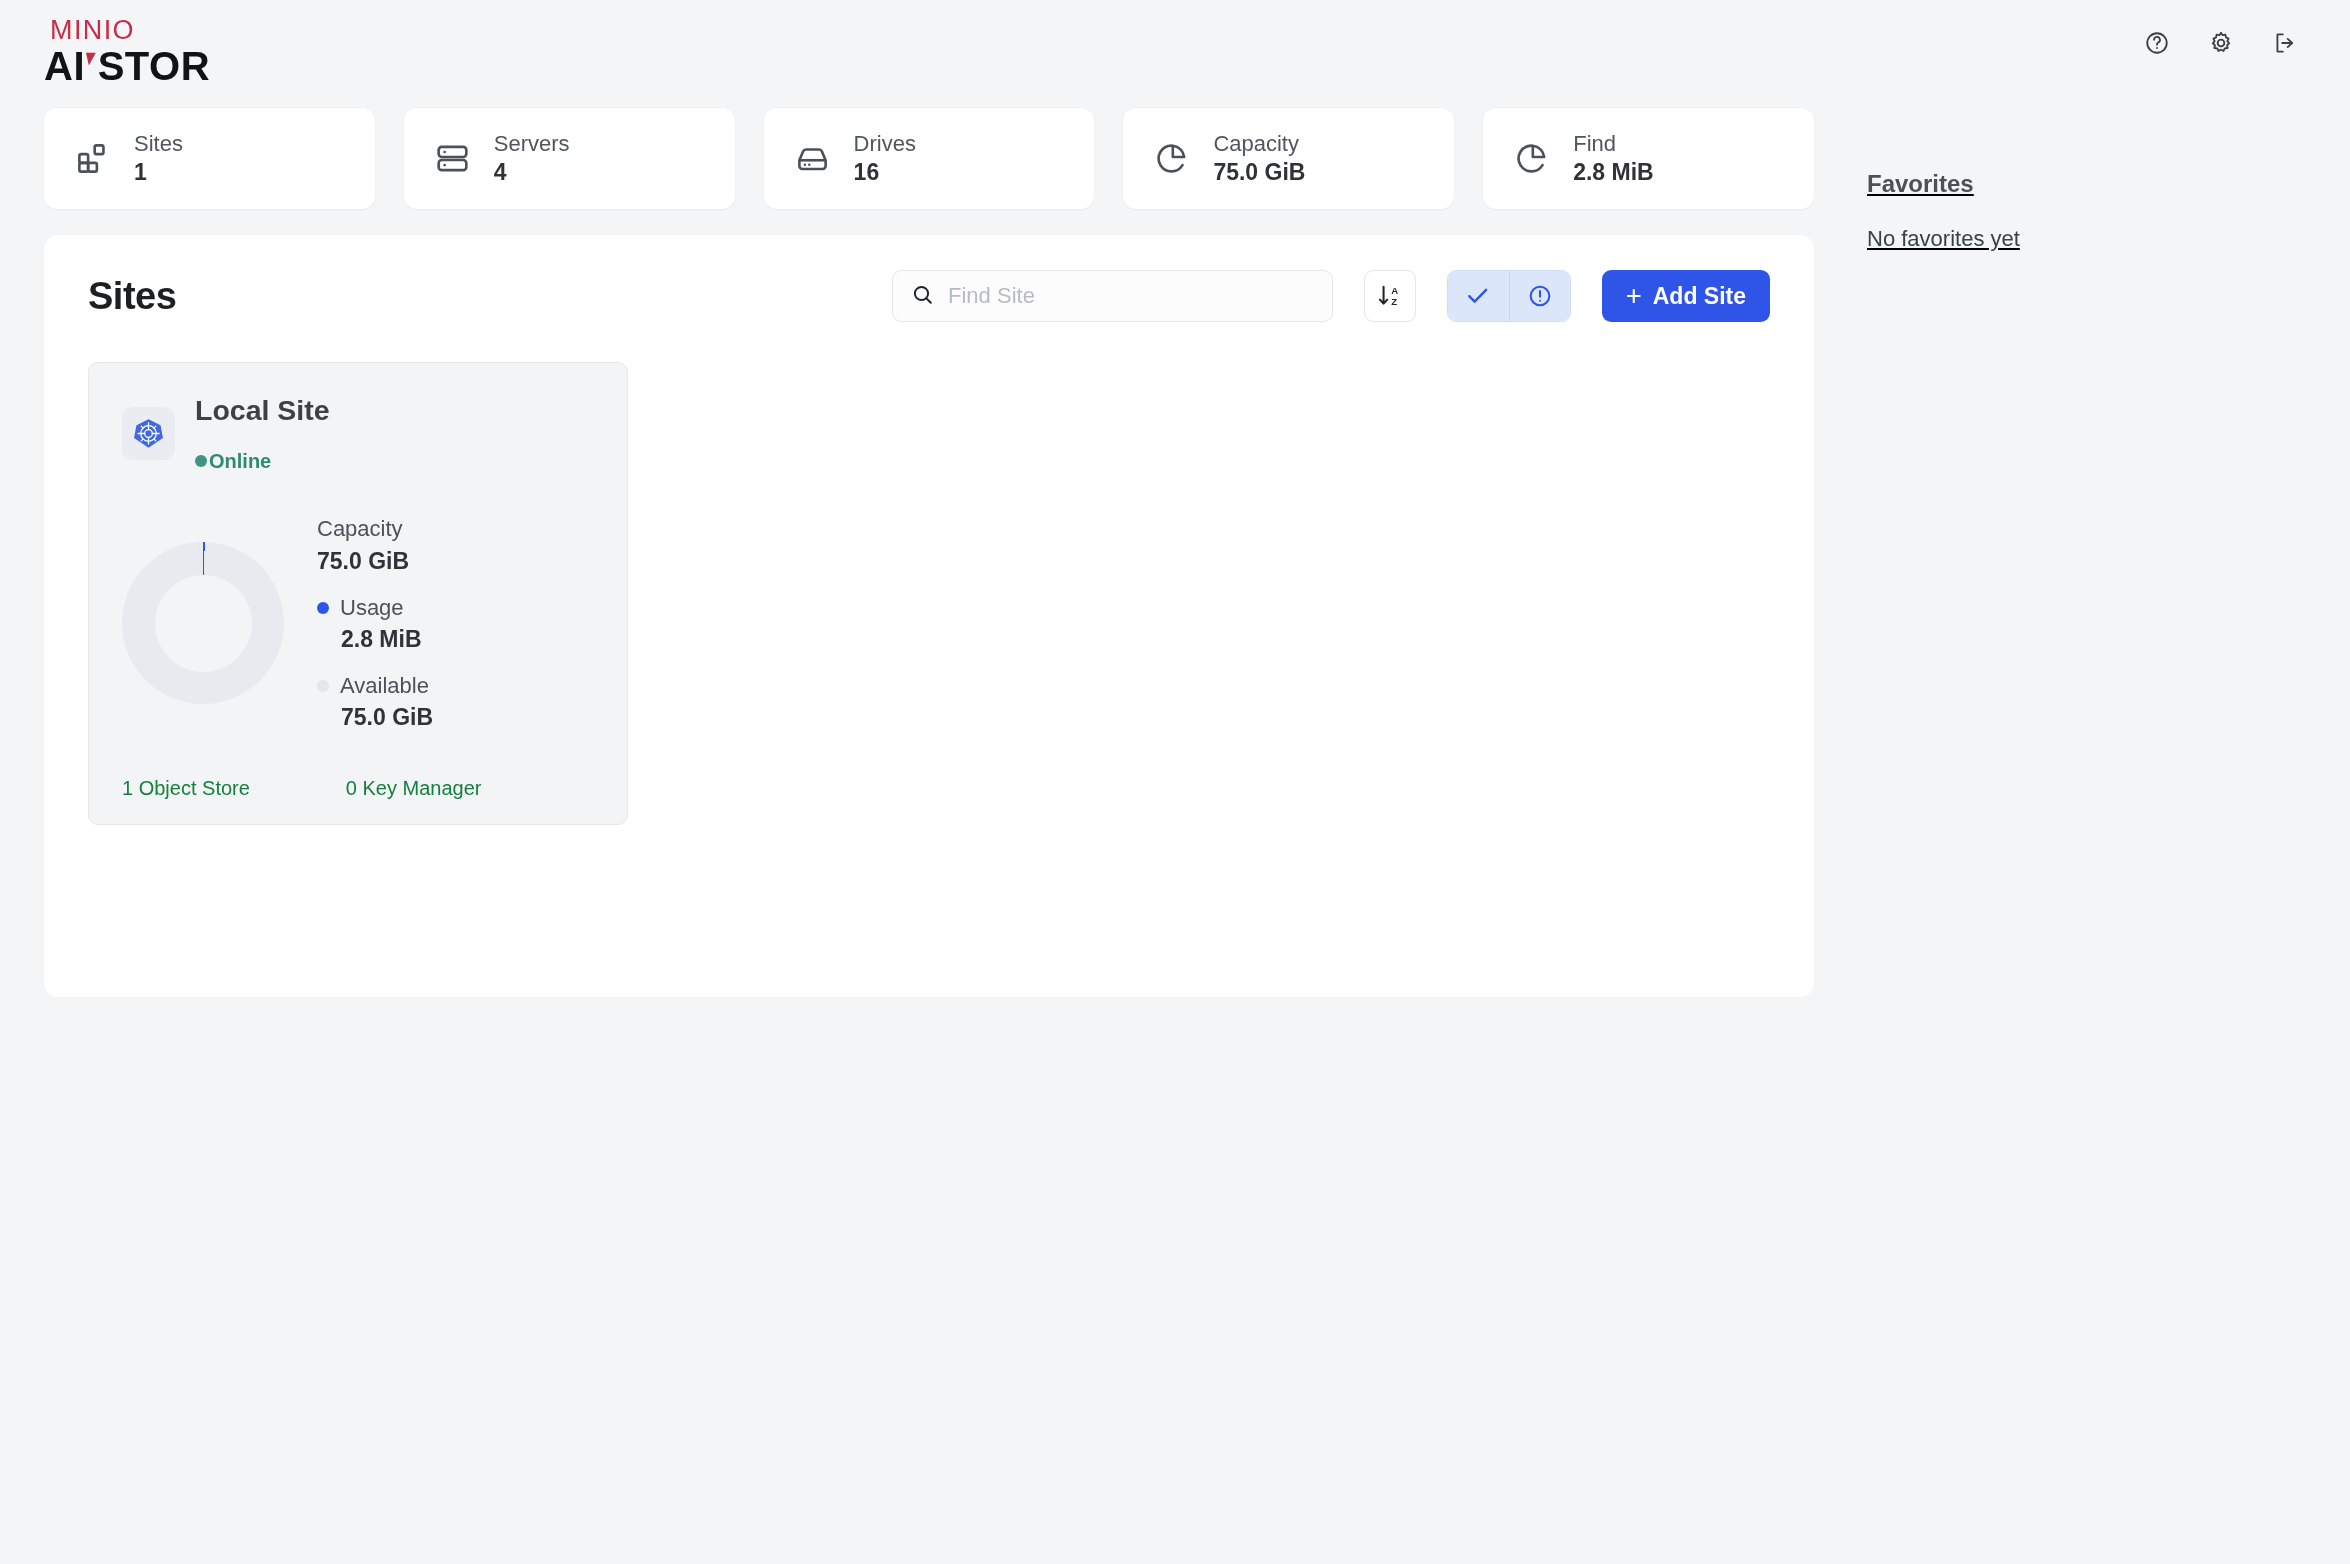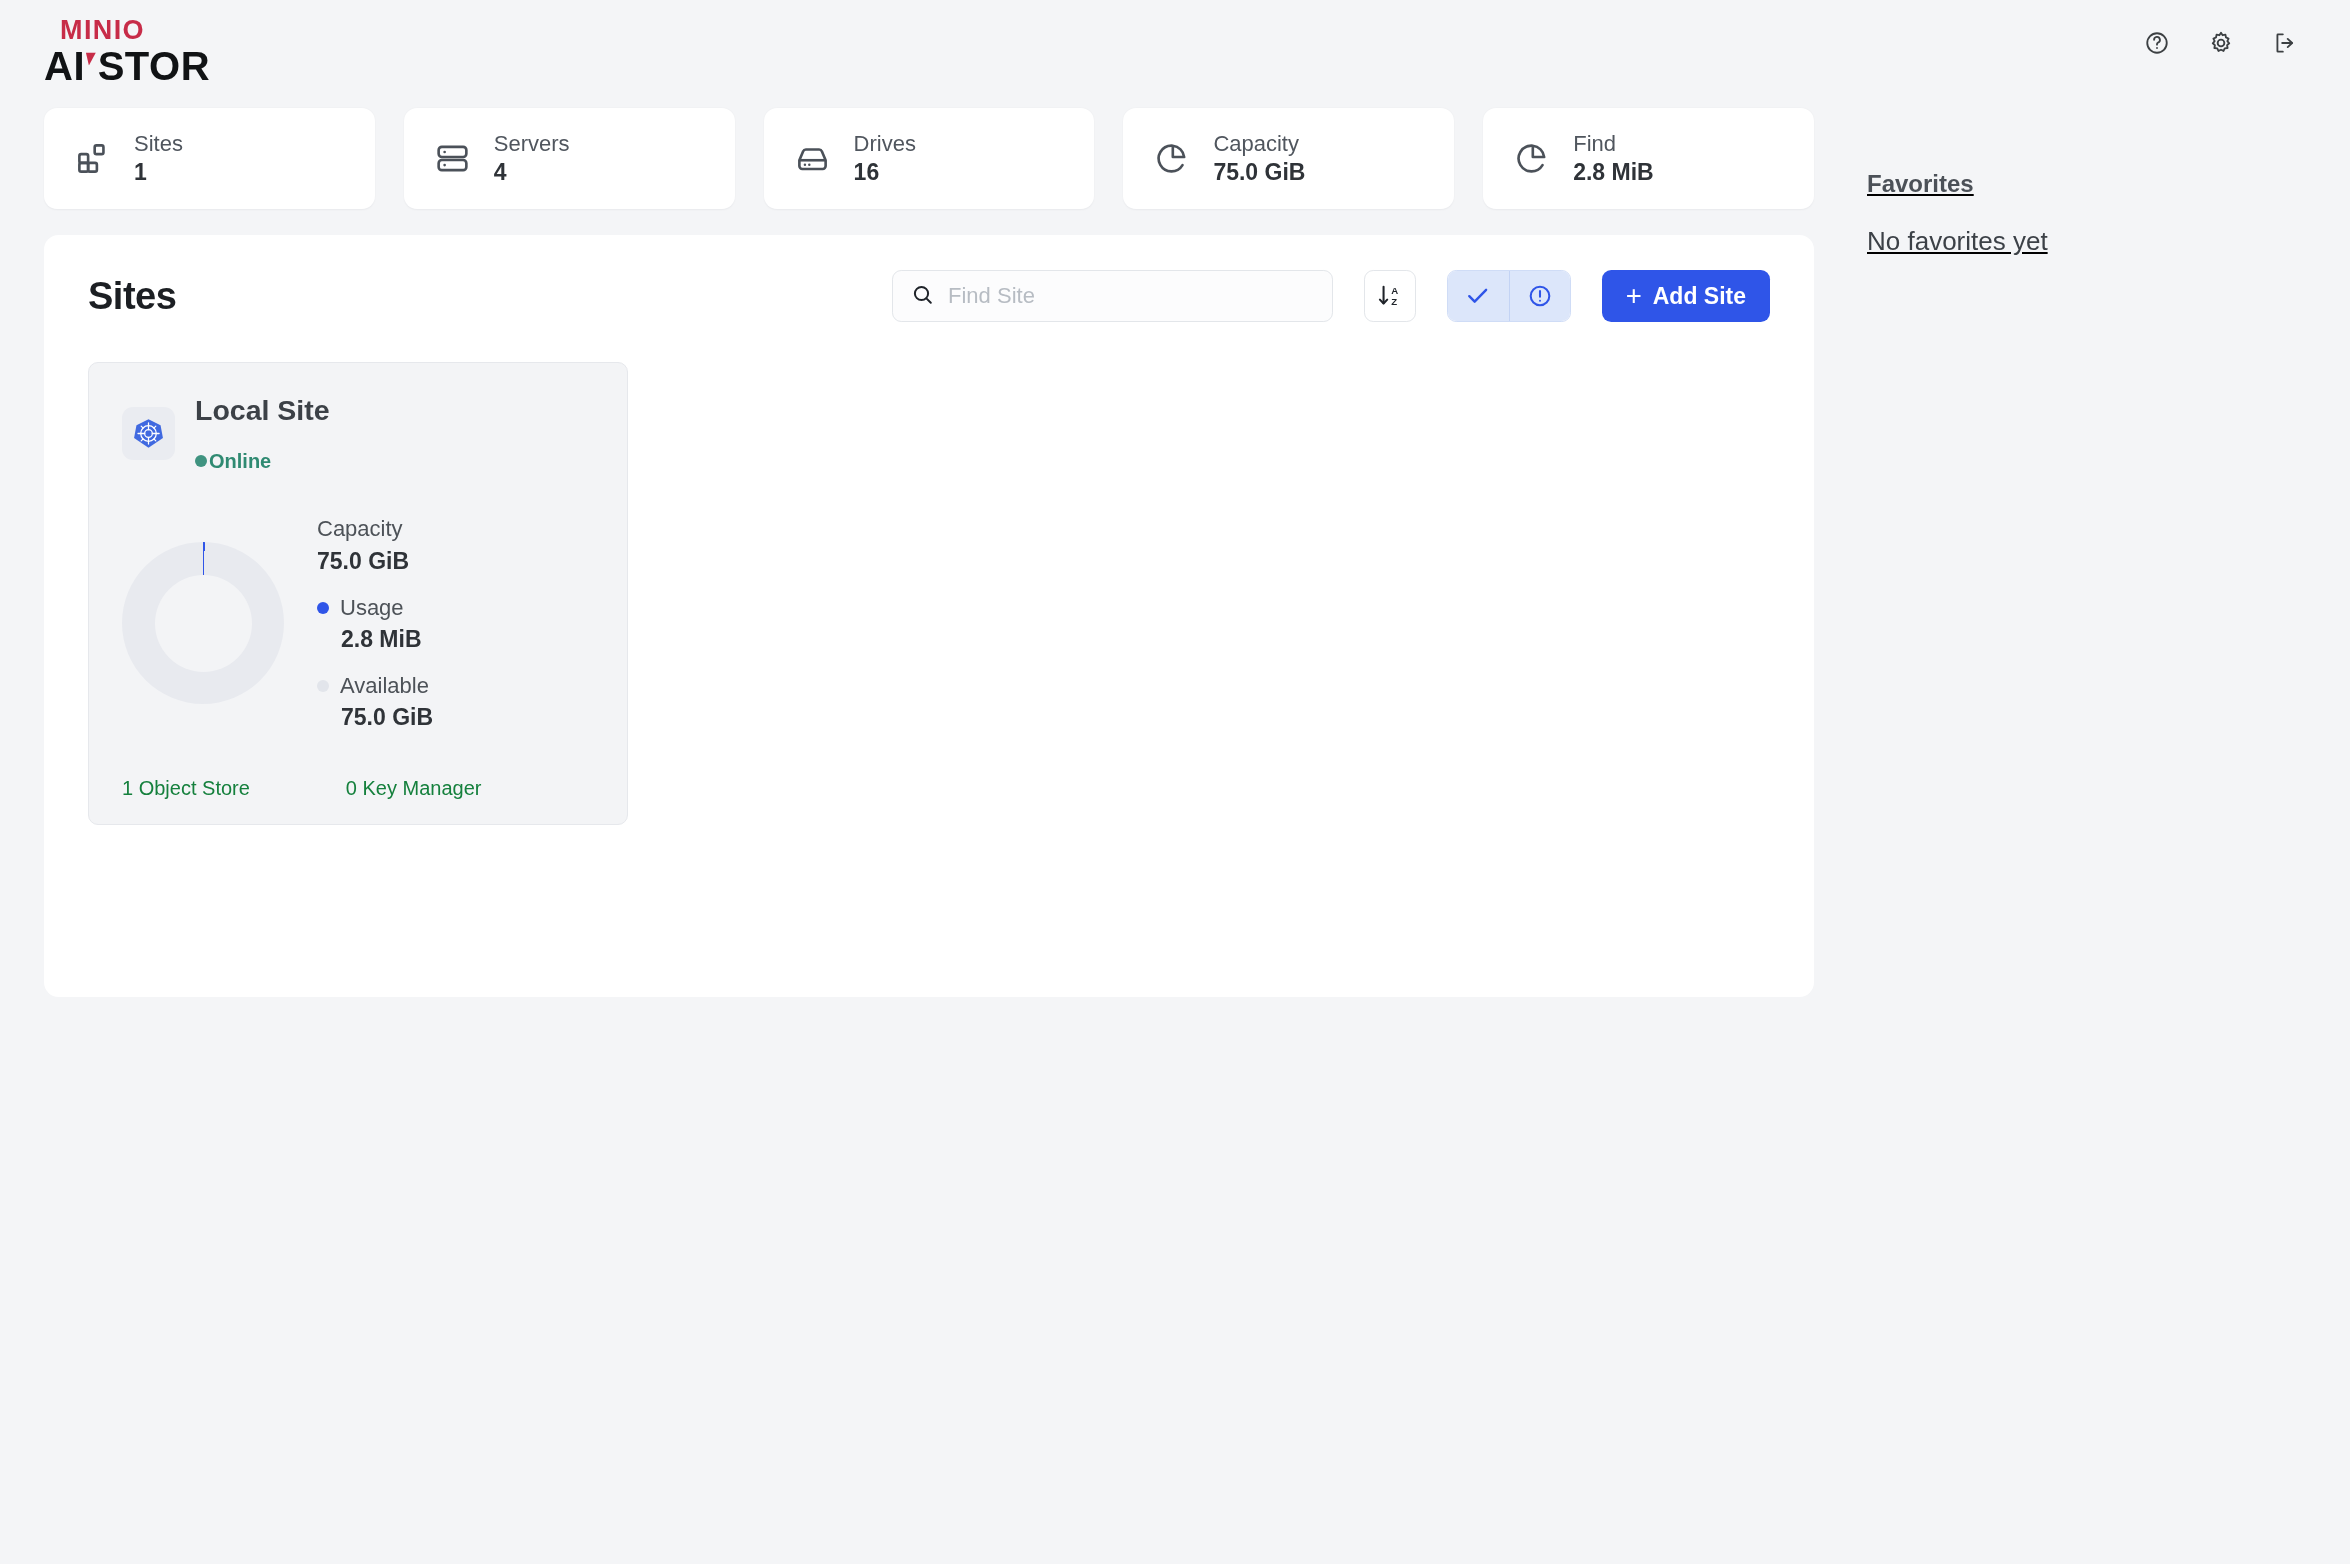--- a/index.html
+++ b/index.html
@@ -12,22 +12,22 @@
 
   
   .topbar {
     height: 108px;
     display: flex; align-items: flex-start;
     justify-content: space-between;
     padding: 16.5px 51px 0 44px;
   }
   .logo { display: flex; flex-direction: column; line-height: 1; }
   .logo-minio {
-    color: #c72c48; font-weight: 700; font-size: 27px;
-    letter-spacing: 1.4px; margin-left: 16px;
+    color: #c72c48; font-weight: 400; font-size: 27px;
+    letter-spacing: 1.4px; margin-left: 6px;
   }
   .logo-aistor {
     color: #111315; font-weight: 800; font-size: 40px;
     letter-spacing: 0.5px; margin-top: 2.8px;
     display: flex; align-items: baseline;
   }
   .logo-tick {
     display: inline-block; width: 10px; height: 13px;
     background: #c72c48; margin: 0 1.8px 0 0.9px;
     clip-path: polygon(0 0, 100% 0, 30% 100%);
@@ -159,21 +159,21 @@
   .legend-available { background: #e2e5eb; }
 
   .site-foot {
     display: flex; gap: 96px; margin-top: 46px;
     font-size: 20px; color: #15803d;
   }
 
   
   .sidebar { width: 496px; flex: 0 0 496px; padding: 62px 0 0 53px; text-decoration: underline; }
   .side-title { font-size: 24px; font-weight: 700; color: #4c5158; }
-  .side-empty { font-size: 26px; color: #3c4147; margin-top: 27.5px; }
+  .side-empty { font-size: 22px; color: #3c4147; margin-top: 27.5px; }
   .side-block + .side-block { margin-top: 51px; }
 </style>
 </head>
 <body>
 
 <div class="topbar">
   <div class="logo">
     <span class="logo-minio">MINIO</span>
     <span class="logo-aistor">
       <span>AI</span>

